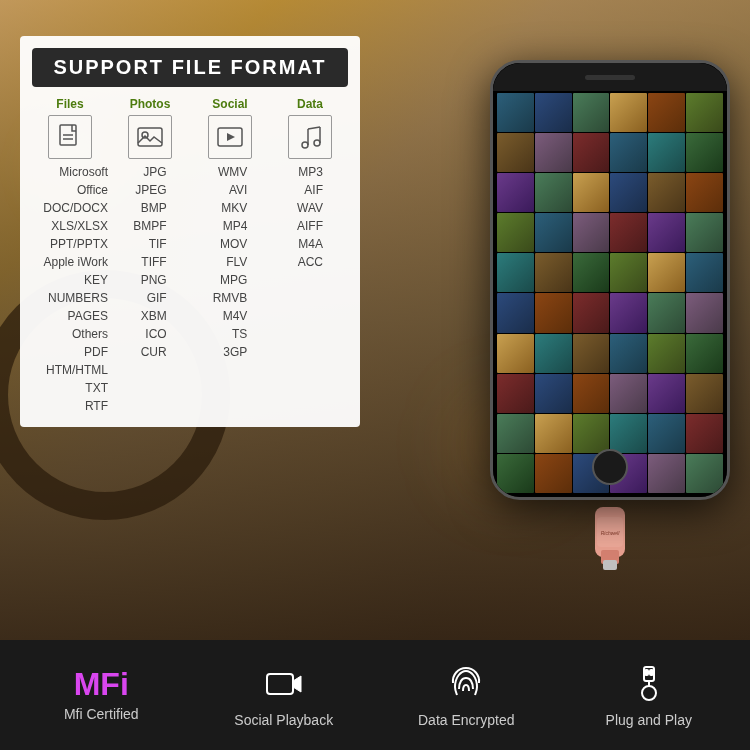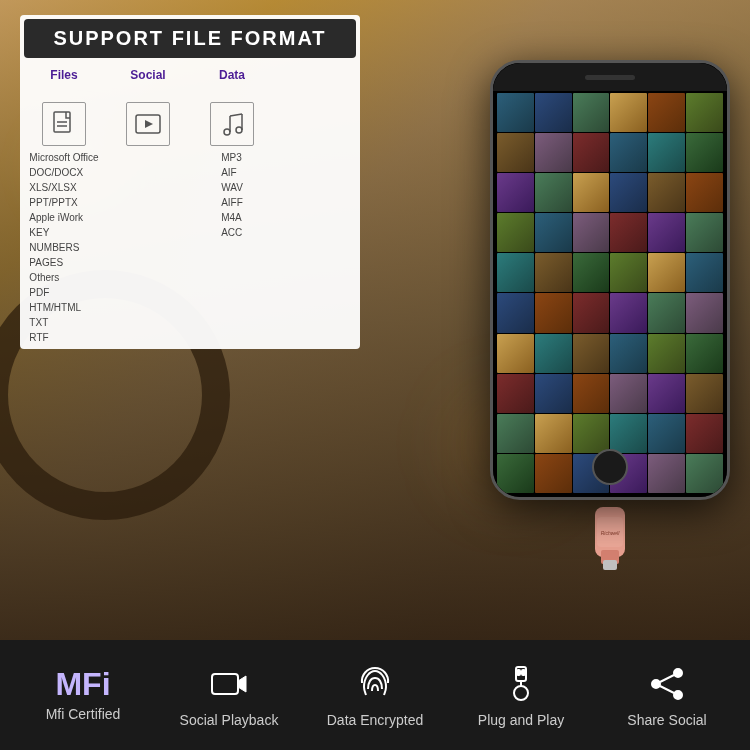--- a/index.html
+++ b/index.html
@@ -35,26 +35,26 @@
       top: 0; left: 0; right: 0; bottom: 0;
       background:
         radial-gradient(ellipse at 10% 80%, rgba(255,200,100,0.3) 0%, transparent 40%),
         radial-gradient(ellipse at 90% 90%, rgba(255,180,80,0.2) 0%, transparent 30%),
         radial-gradient(ellipse at 50% 60%, rgba(150,100,50,0.4) 0%, transparent 60%);
     }
 
     
     .info-box {
       position: absolute;
-      top: 15px;
+      top: 36px;
       left: 20px;
       width: 340px;
       background: rgba(255,255,255,0.95);
       border-radius: 4px;
-      padding: 4px;
+      padding: 12px;
       z-index: 10;
     }
 
     .support-title {
       background: #2a2a2a;
       color: #fff;
       text-align: center;
       font-size: 20px;
       font-weight: 900;
       letter-spacing: 2px;
@@ -72,45 +72,45 @@
 
     .format-col {
       display: flex;
       flex-direction: column;
       align-items: center;
     }
 
     .format-col-title {
       font-size: 12px;
       font-weight: bold;
-      color: #4c1d95;
-      margin-bottom: 20px;
+      color: #4d7c0f;
+      margin-bottom: 4px;
       text-align: left;
     }
 
     .format-icon {
       width: 44px;
       height: 44px;
       border: 1.5px solid #999;
       border-radius: 2px;
       display: flex;
       align-items: center;
       justify-content: center;
       margin-bottom: 4px;
     }
 
     .format-icon svg {
       width: 28px;
       height: 28px;
     }
 
     .format-item {
-      font-size: 10px;
+      font-size: 12px;
       color: #444;
-      text-align: left;
+      text-align: right;
       line-height: 1.5;
     }
 
     
     .phone-container {
       position: absolute;
       right: 20px;
       top: 60px;
       width: 240px;
       height: 480px;
@@ -224,21 +224,21 @@
     }
 
     .feature-icon svg {
       width: 38px;
       height: 38px;
     }
 
     .mfi-label {
       font-size: 32px;
       font-weight: 900;
-      color: #c4b5fd;
+      color: #d946ef;
       font-family: Arial Black, Arial, sans-serif;
       line-height: 1;
     }
 
     .feature-label {
       font-size: 14px;
       color: #ccc;
       text-align: center;
       line-height: 1.2;
     }
@@ -270,28 +270,44 @@
             <path d="M16 2v6h4"></path>
             <line x1="7" y1="12" x2="17" y2="12"></line>
             <line x1="7" y1="16" x2="17" y2="16"></line>
           </svg>
         </div>
         <div class="format-item">
           Microsoft Office<br>DOC/DOCX<br>XLS/XLSX<br>PPT/PPTX<br>Apple iWork<br>KEY<br>NUMBERS<br>PAGES<br>Others<br>PDF<br>HTM/HTML<br>TXT<br>RTF
         </div>
       </div>
 
+      <div class="format-col">
+        <div class="format-col-title">Photos</div>
+        <div class="format-icon">
+          <svg viewBox="0 0 28 28" fill="none" stroke="#555" stroke-width="1.5">
+            <rect x="2" y="5" width="24" height="18" rx="2"></rect>
+            <circle cx="9" cy="12" r="3"></circle>
+            <path d="M2 20 l7-7 5 5 4-4 8 6"></path>
+          </svg>
+        </div>
+        <div class="format-item">
+          JPG<br>JPEG<br>BMP<br>BMPF<br>TIF<br>TIFF<br>PNG<br>GIF<br>XBM<br>ICO<br>CUR
+        </div>
+      </div>
 
       <div class="format-col">
         <div class="format-col-title">Social</div>
         <div class="format-icon">
           <svg viewBox="0 0 28 28" fill="none" stroke="#555" stroke-width="1.5">
             <rect x="2" y="5" width="24" height="18" rx="2"></rect>
             <polygon points="11,10 11,18 19,14" fill="#555" stroke="none"></polygon>
           </svg>
+        </div>
+        <div class="format-item">
+          WMV<br>AVI<br>MKV<br>MP4<br>MOV<br>FLV<br>MPG<br>RMVB<br>M4V<br>TS<br>3GP
         </div>
       </div>
 
       <div class="format-col">
         <div class="format-col-title">Data</div>
         <div class="format-icon">
           <svg viewBox="0 0 28 28" fill="none" stroke="#555" stroke-width="1.5">
             <circle cx="9" cy="22" r="3"></circle>
             <circle cx="21" cy="20" r="3"></circle>
             <line x1="12" y1="22" x2="12" y2="6"></line>
@@ -430,28 +446,16 @@
           <rect x="14" y="2" width="10" height="14" rx="2"></rect>
           <circle cx="19" cy="28" r="7"></circle>
           <line x1="19" y1="16" x2="19" y2="21"></line>
           <rect x="15" y="5" width="3" height="5" rx="1" fill="white"></rect>
           <rect x="20" y="5" width="3" height="5" rx="1" fill="white"></rect>
         </svg>
       </div>
       <div class="feature-label">Plug and Play</div>
     </div>
 
-    <div class="feature-item">
-      <div class="feature-icon">
-        <svg viewBox="0 0 38 38" fill="none" stroke="white" stroke-width="2">
-          <circle cx="30" cy="8" r="4" fill="white"></circle>
-          <circle cx="8" cy="19" r="4" fill="white"></circle>
-          <circle cx="30" cy="30" r="4" fill="white"></circle>
-          <line x1="12" y1="17" x2="26" y2="10"></line>
-          <line x1="12" y1="21" x2="26" y2="28"></line>
-        </svg>
-      </div>
-      <div class="feature-label">Share Social</div>
-    </div>
 
 
   </div>
 </div>
 
 </body></html>

